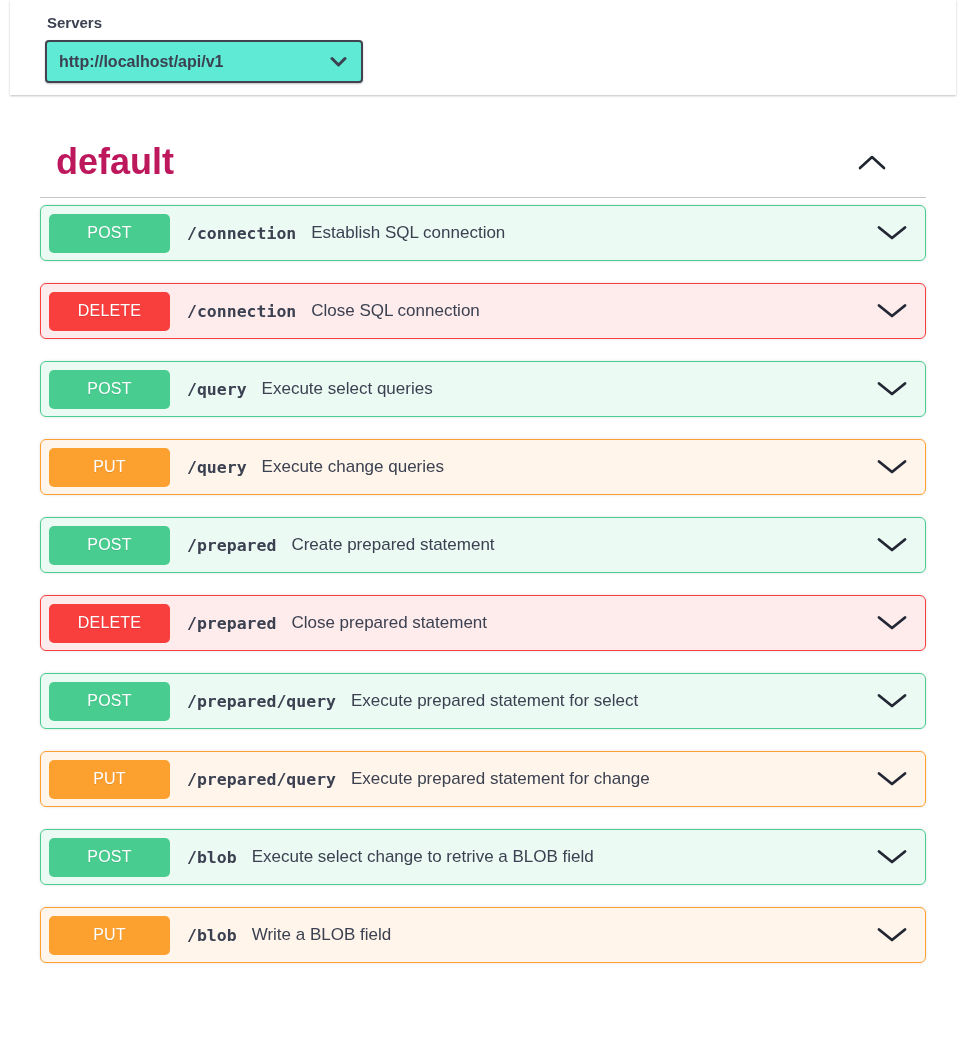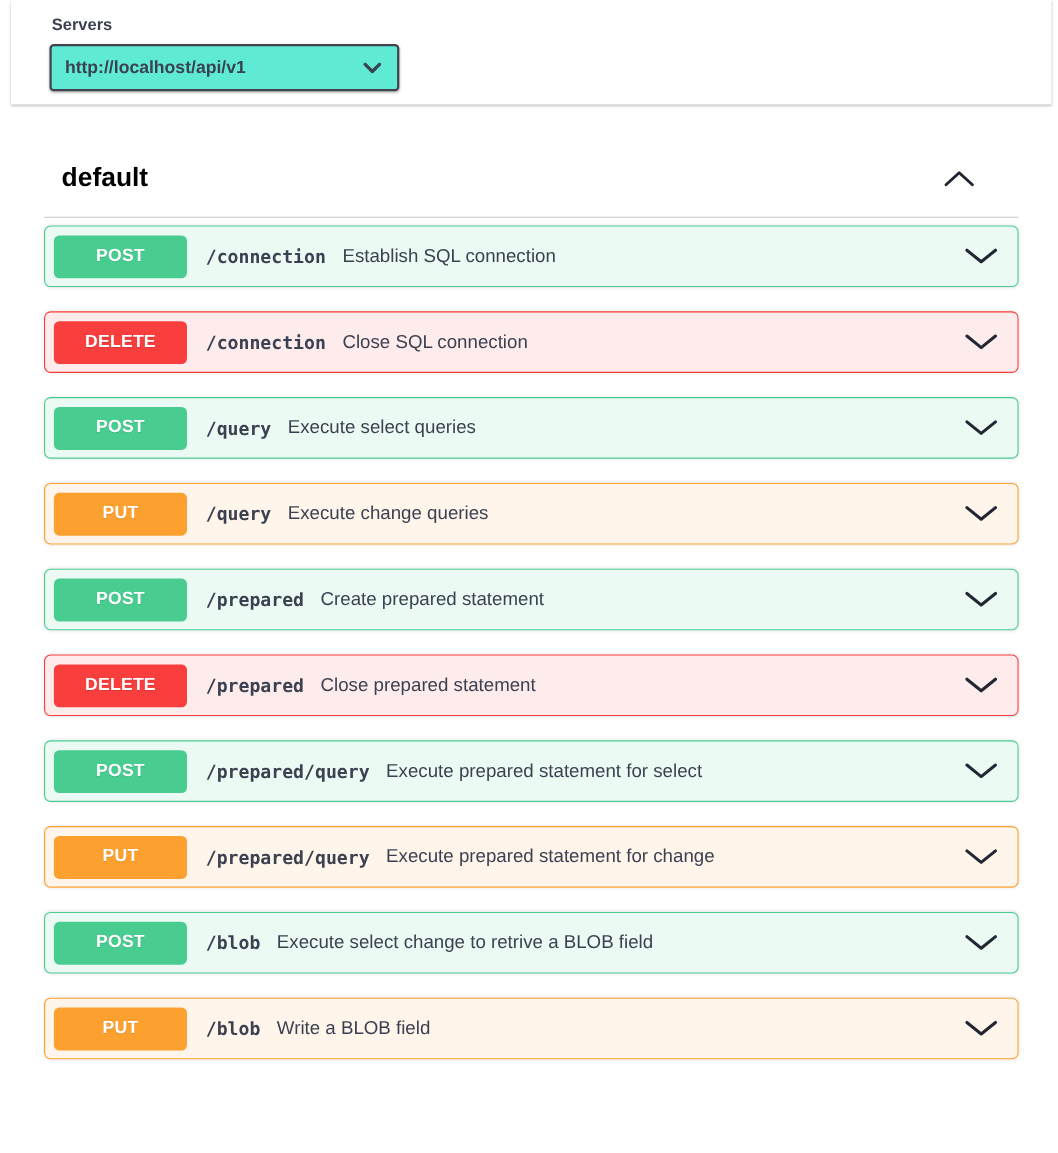--- a/index.html
+++ b/index.html
@@ -58,24 +58,24 @@
 
   .opblock-tag {
     display: flex;
     align-items: center;
     margin: 34px 0 0 0;
     padding: 14px 40px 16px 16px;
     border-bottom: 1px solid rgba(59,65,81,.3);
     cursor: pointer;
   }
   .opblock-tag .tag-title {
-    font-size: 24px;
+    font-size: 36px;
     line-height: 38px;
     font-weight: bold;
-    color: #000000;
+    color: #be185d;
   }
   .expand-btn {
     margin-left: auto;
     background: none; border: none; padding: 0;
     cursor: pointer;
     display: flex;
   }
 
   .operations { margin-top: 7px; }
 
@@ -93,21 +93,21 @@
   }
   .method-badge {
     min-width: 121px;
     height: 39px;
     border: none;
     border-radius: 5px;
     background: var(--mc, #999);
     color: #ffffff;
     font-family: "Liberation Sans", sans-serif;
     font-size: 16px;
-    font-weight: bold;
+    font-weight: normal;
     letter-spacing: .2px;
     text-align: center;
     text-shadow: 0 1px 0 rgba(0,0,0,.1);
     cursor: pointer;
     flex: 0 0 auto;
   }
   .path {
     margin-left: 17px;
     font-family: "DejaVu Sans Mono", "Liberation Mono", monospace;
     font-weight: bold;

